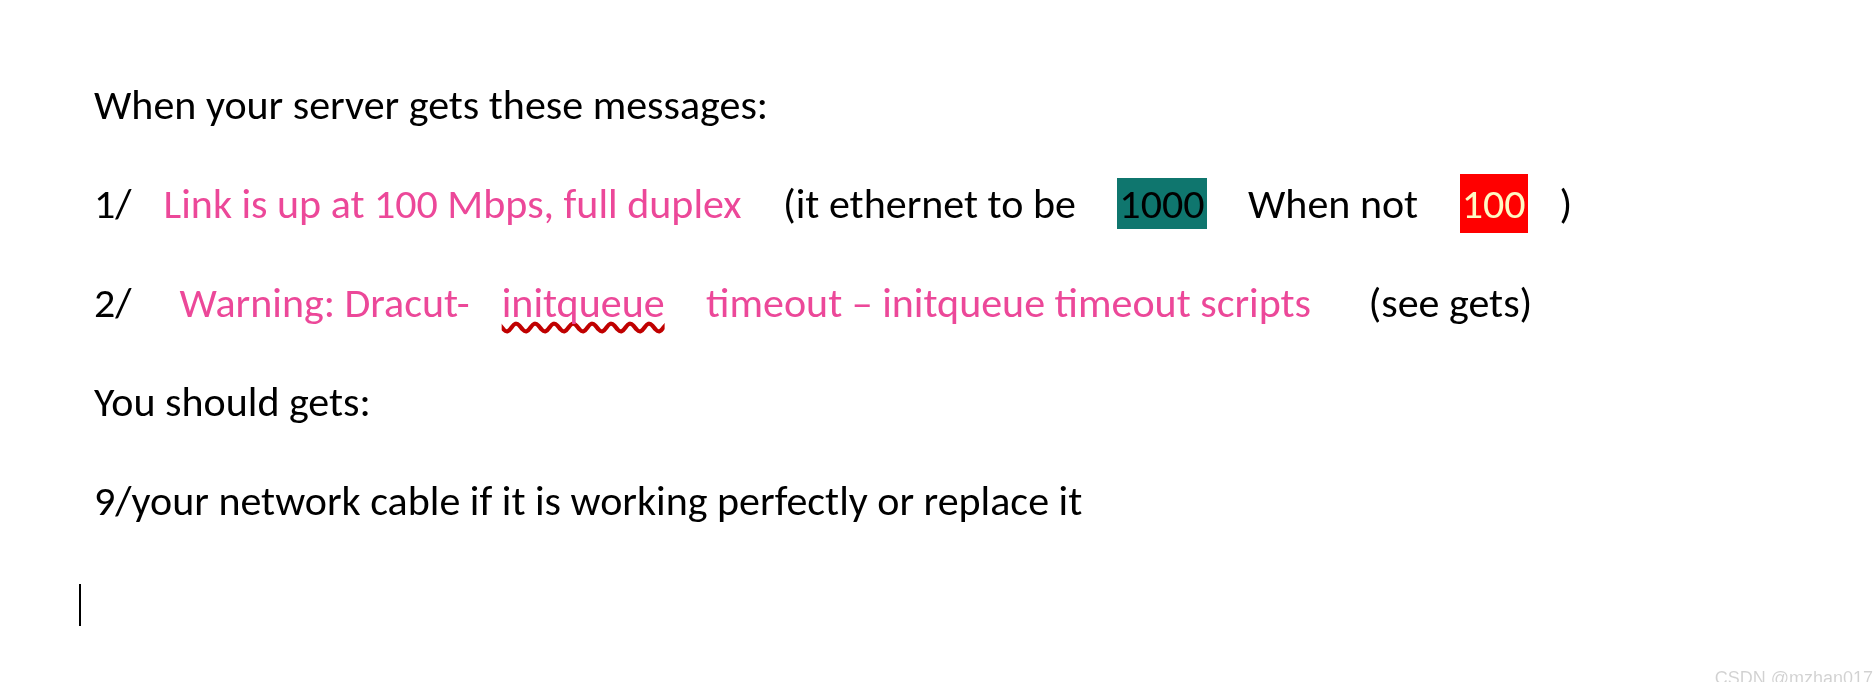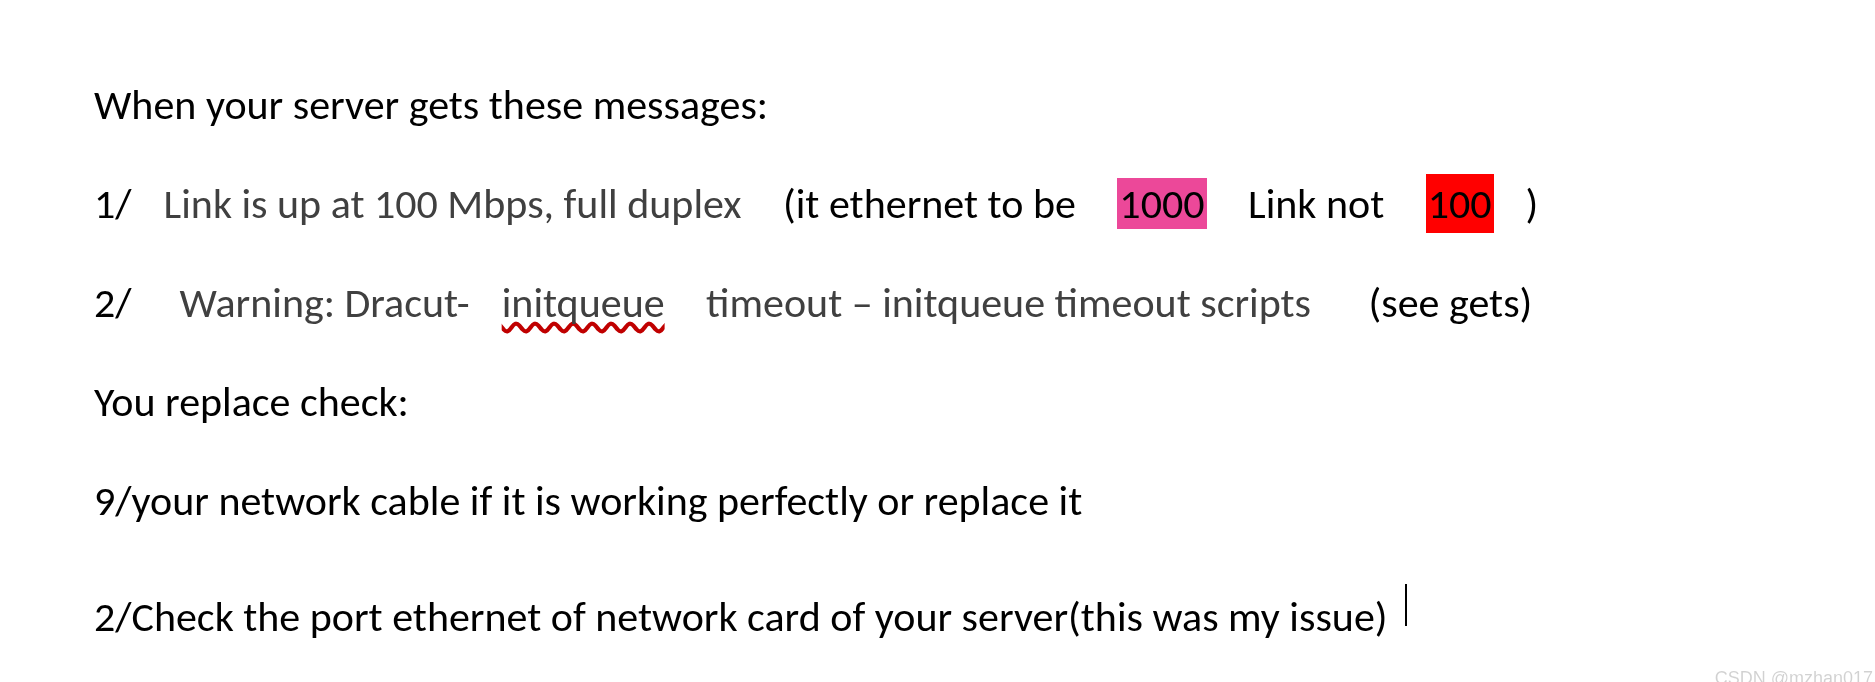--- a/index.html
+++ b/index.html
@@ -15,30 +15,30 @@
       background: #fff;
       padding: 25px 30px;
       width: 1875px;
       height: 682px;
       position: relative;
     }
     .para {
       margin-bottom: 36px;
     }
     .red {
-      color: #404040;
+      color: #ec4899;
     }
     .hl-green {
-      background-color: #ec4899;
+      background-color: #0f766e;
       color: #000;
       padding: 0 2px;
     }
     .hl-red {
       background-color: #ff0000;
-      color: #000000;
+      color: #fef9c3;
       padding: 4px 2px;
     }
     .squiggle {
       text-decoration: underline wavy #c00000;
       text-decoration-skip-ink: none;
       text-underline-offset: 5px;
     }
     .cursor {
       display: inline-block;
       width: 2px;
@@ -56,26 +56,26 @@
       font-family: Arial, sans-serif;
       text-decoration: underline;
     }
   </style>
 </head>
 <body>
 
 <p class="para"><span>When your server gets these messages:</span></p>
 
 <p class="para">
-  <span>1/</span><span class="red">Link is up at 100 Mbps, full duplex</span><span> (it ethernet to be </span><span class="hl-green">1000</span><span> Link not </span><span class="hl-red">100</span><span>)</span>
+  <span>1/</span><span class="red">Link is up at 100 Mbps, full duplex</span><span> (it ethernet to be </span><span class="hl-green">1000</span><span> When not </span><span class="hl-red">100</span><span>)</span>
 </p>
 
 <p class="para">
   <span>2/</span><span class="red"><span>Warning: Dracut-</span><span class="squiggle">initqueue</span><span> timeout – initqueue timeout scripts</span></span><span> (see gets)</span>
 </p>
 
-<p class="para"><span>You replace check:</span></p>
+<p class="para"><span>You should gets:</span></p>
 
 <p class="para"><span>9/your network cable if it is working perfectly or replace it</span></p>
 
-<p class="para"><span>2/Check the port ethernet of network card of your server(this was my issue)</span><span class="cursor"></span></p>
+<p class="para"><span class="cursor"></span></p>
 
 <div class="watermark">CSDN @mzhan017</div>
 
 </body></html>

